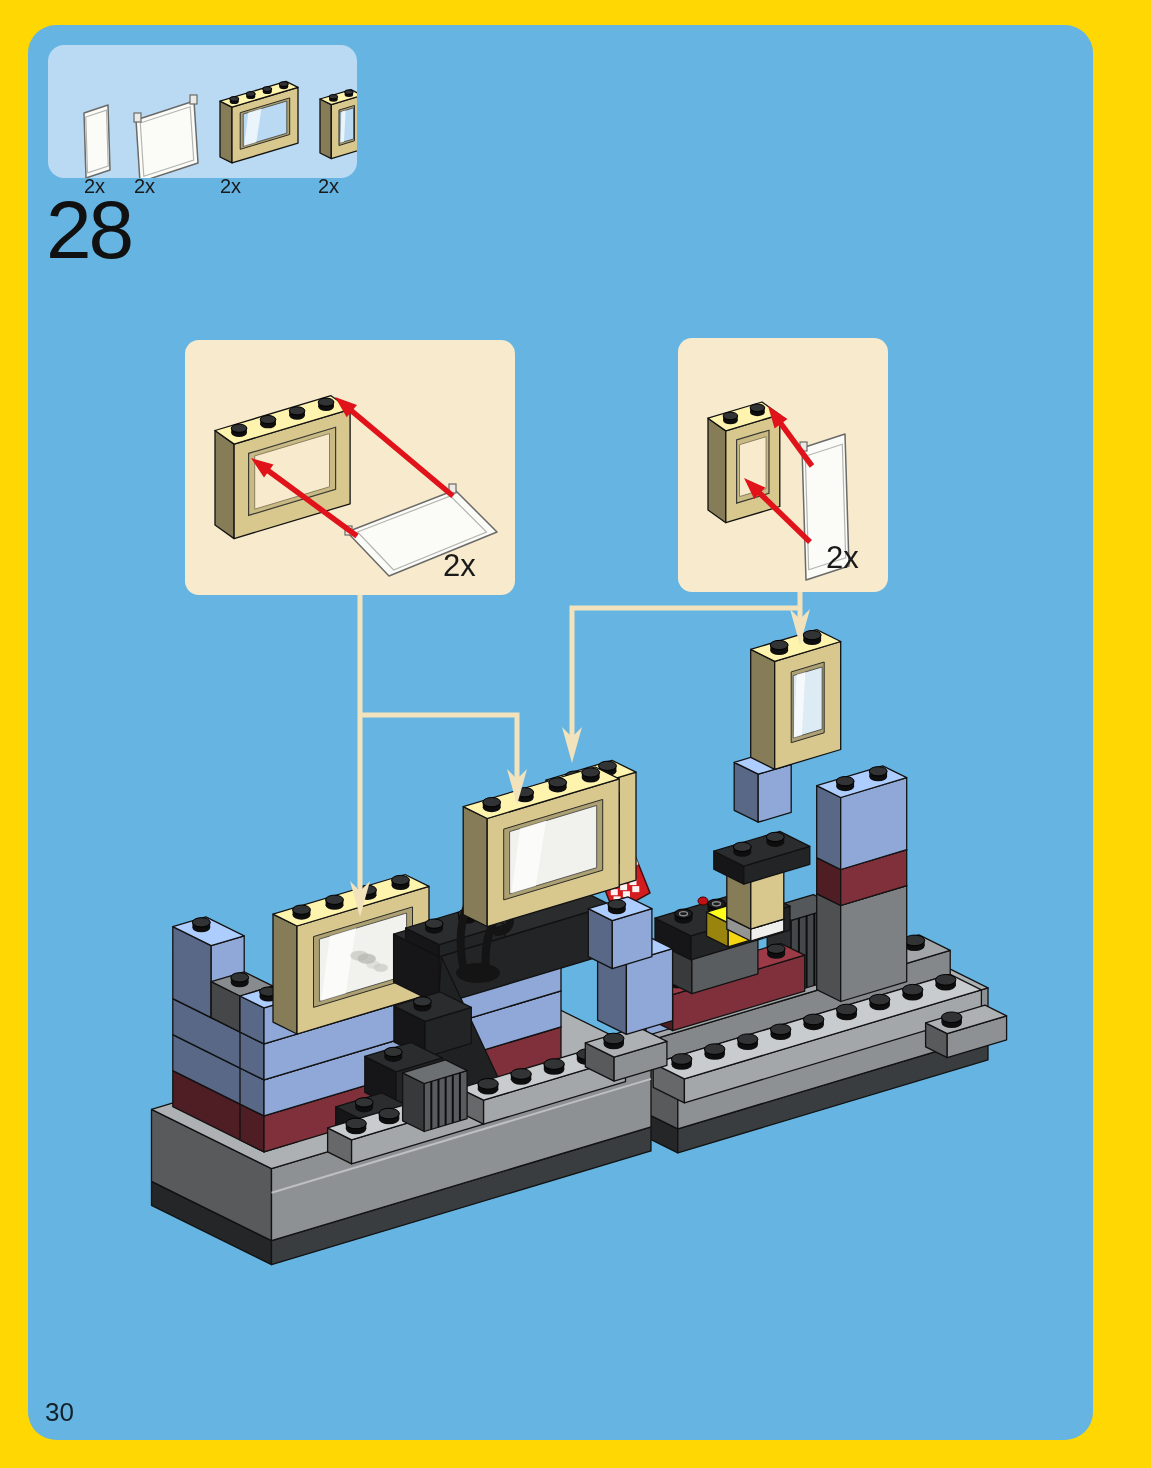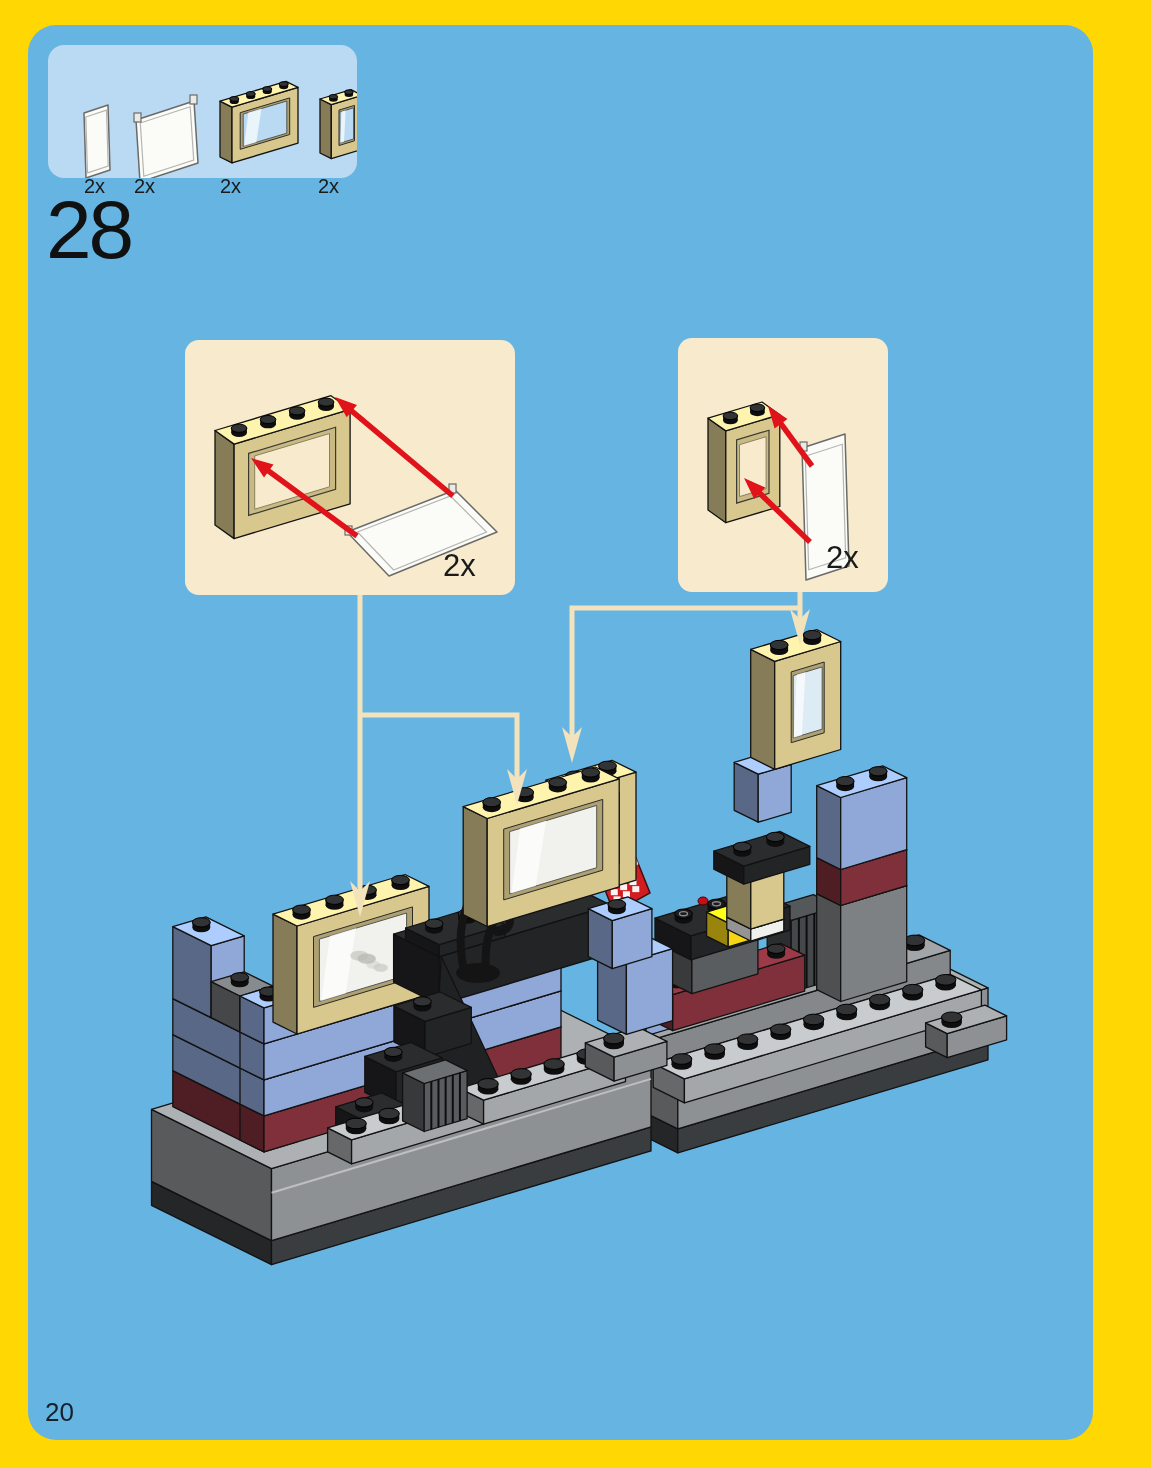--- a/index.html
+++ b/index.html
@@ -546,14 +546,14 @@
         <polygon points="127.3,118.3 164.3,106.2 167.7,219.7 130.7,231.8" fill="none" stroke="#b5b5b2" stroke-width="1.2"></polygon>
         <rect x="122" y="104" width="7" height="9" fill="#eceae6" stroke="#6a6a68" stroke-width="1.2"></rect>
         <line x1="134" y1="128" x2="95.91363663627517" y2="76.06404995855705" stroke="#e0121a" stroke-width="5.5"></line>
         <polygon points="90.0,68.0 109.5,81.0 96.6,90.5" fill="#e0121a"></polygon>
         <line x1="132" y1="204" x2="73.17900393451055" y2="146.9614583607375" stroke="#e0121a" stroke-width="5.5"></line>
         <polygon points="66.0,140.0 87.4,149.6 76.2,161.1" fill="#e0121a"></polygon>
       </svg>
     <div class="qty">2x</div>
   </div>
 
-  <div id="page-number">20</div>
+  <div id="page-number">30</div>
 </div>
 
 </body></html>

